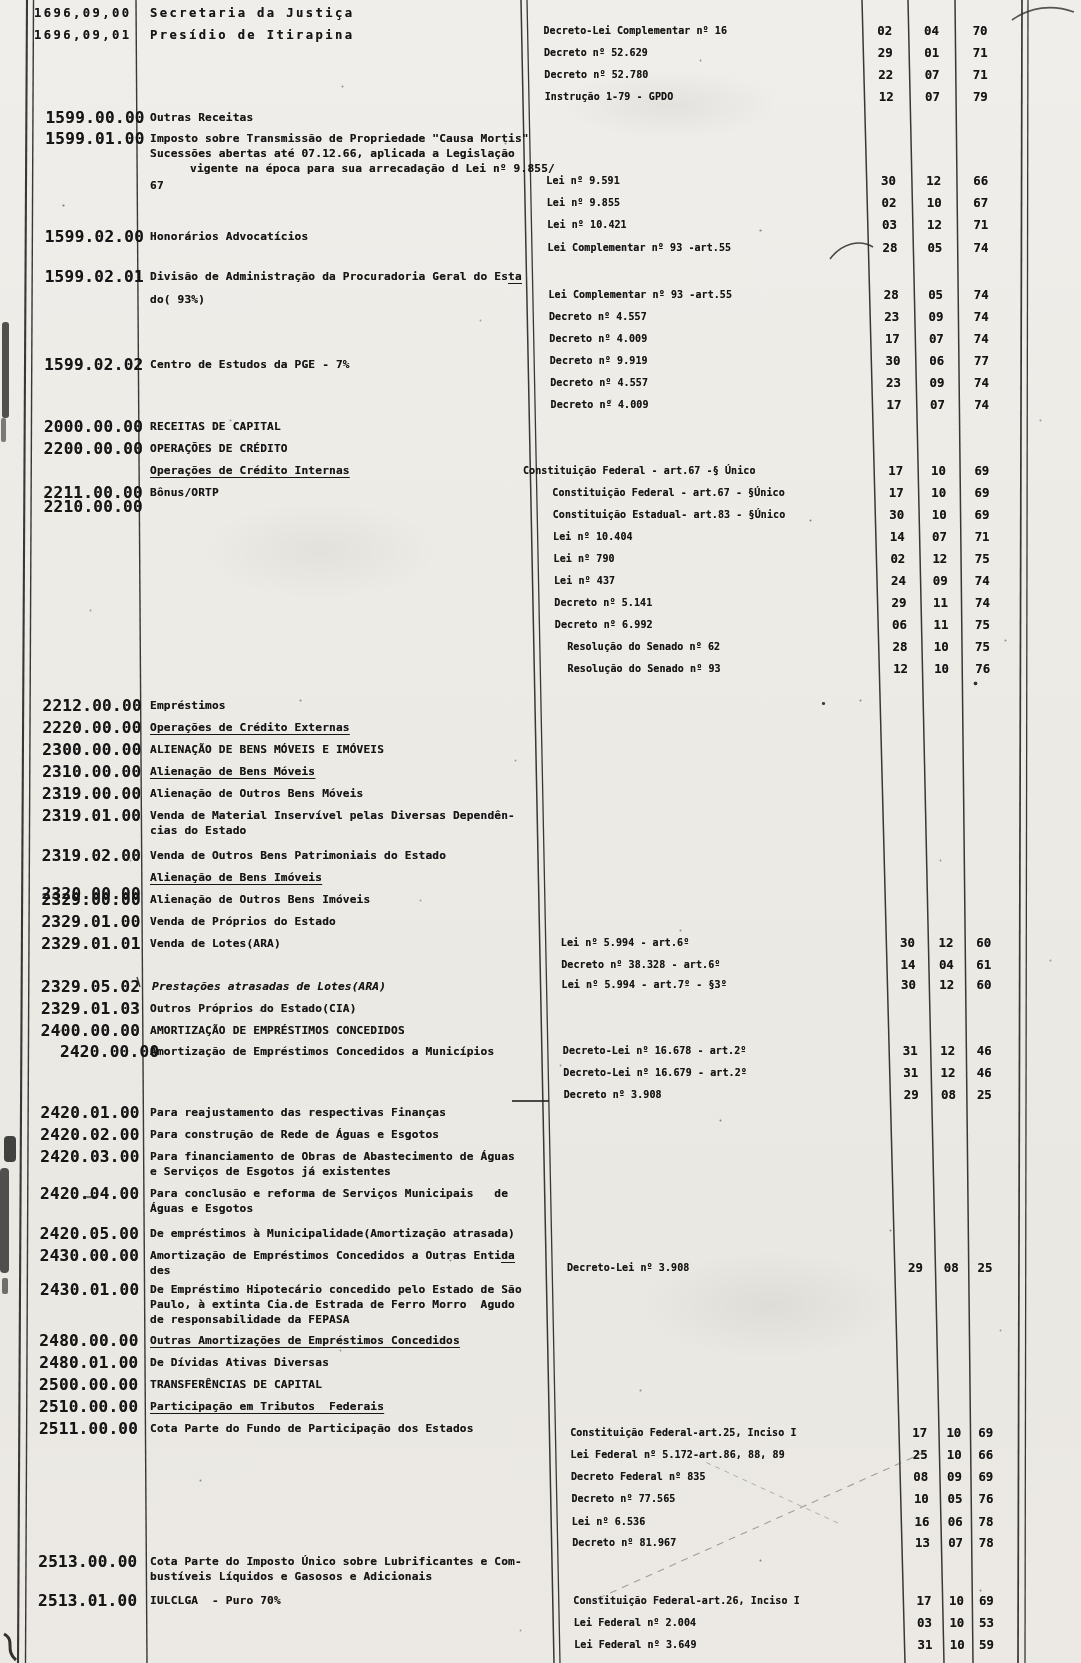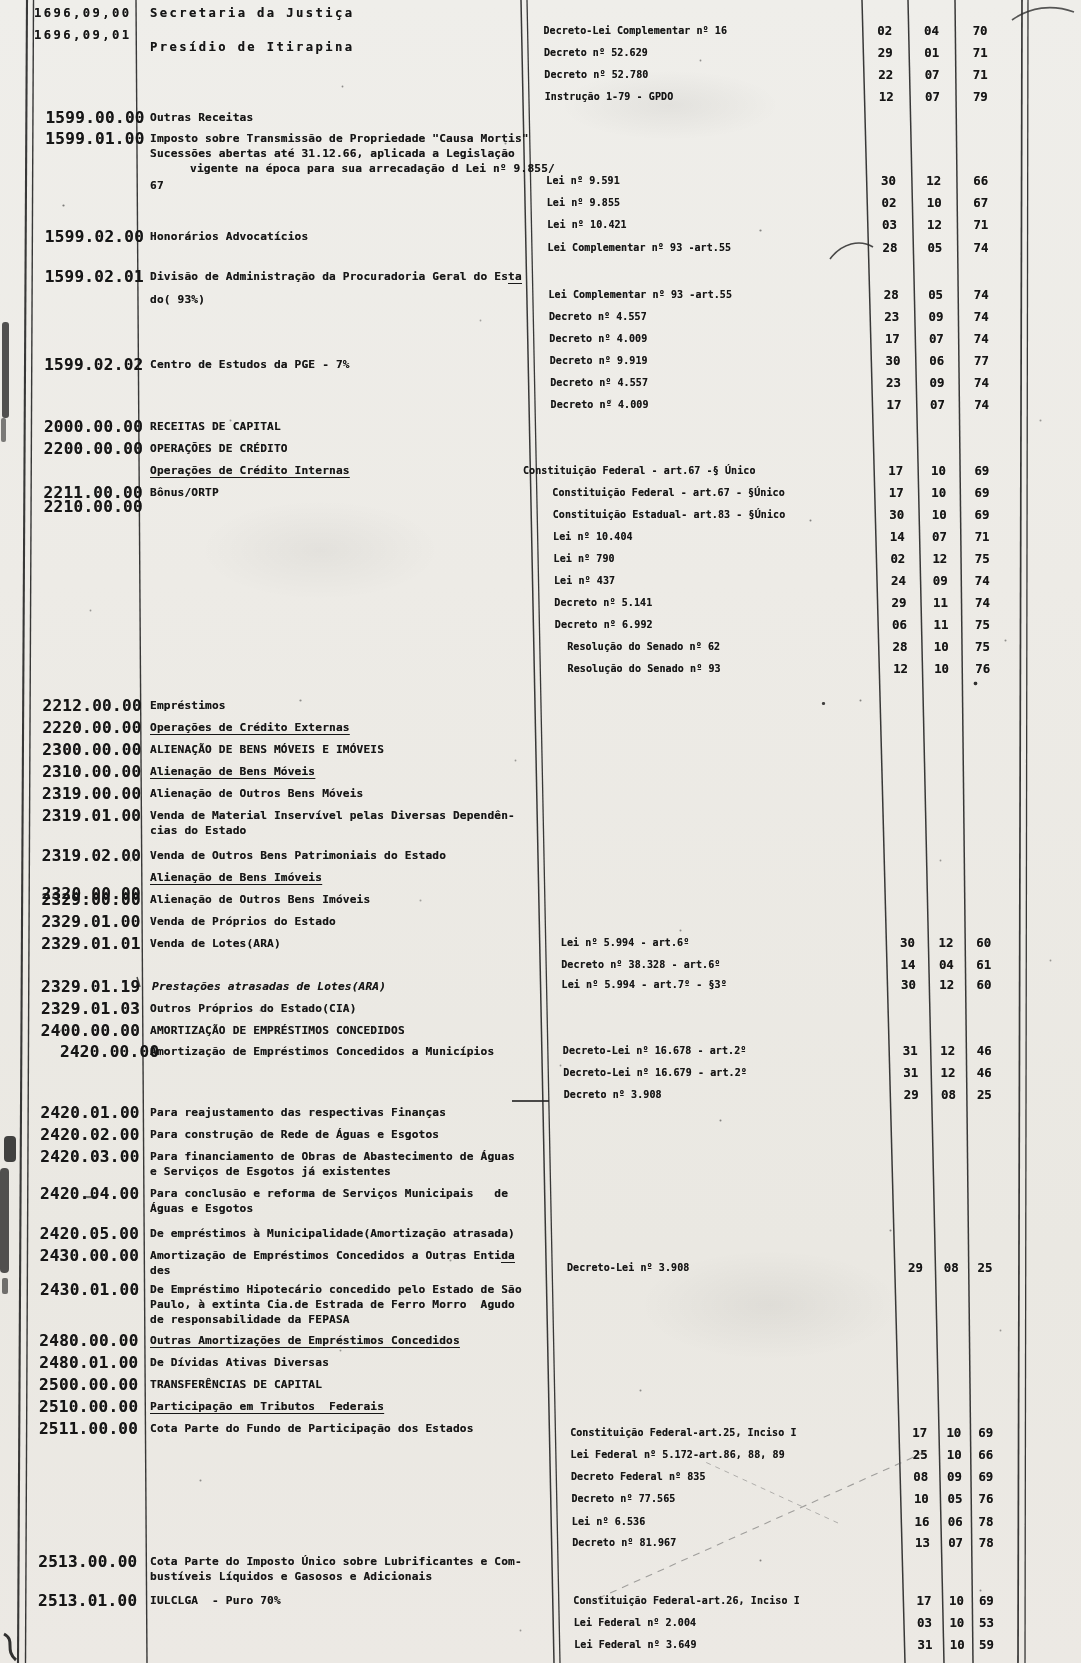--- a/index.html
+++ b/index.html
@@ -57,42 +57,42 @@
       <line x1="955" y1="0" x2="973" y2="1663" stroke-width="1.5"></line>
       <line x1="1022" y1="0" x2="1018" y2="1663" stroke-width="1.7"></line>
       <line x1="1028" y1="0" x2="1025" y2="1663" stroke-width="1.3"></line>
     </g>
   </svg>
 
   <div id="rows">
       <div class="code wide" style="left: 34px; top: 6px;">1696,09,00</div>
       <div class="desc wide" style="left: 150px; top: 6px;">Secretaria da Justiça</div>
       <div class="code wide" style="left: 34px; top: 28px;">1696,09,01</div>
-      <div class="desc wide" style="left: 150px; top: 28px; margin-top: 12px;">Presídio de Itirapina</div>
+      <div class="desc wide" style="left: 150px; top: 28px;">Presídio de Itirapina</div>
       <div class="ref" style="left: 543.494px; top: 24px;">Decreto-Lei Complementar nº 16</div>
       <div class="num" style="left: 884.65px; top: 24px;">02</div>
       <div class="num" style="left: 931.416px; top: 24px;">04</div>
       <div class="num" style="left: 980.104px; top: 24px;">70</div>
       <div class="ref" style="left: 543.912px; top: 46px;">Decreto nº 52.629</div>
       <div class="num" style="left: 885.2px; top: 46px;">29</div>
       <div class="num" style="left: 931.768px; top: 46px;">01</div>
       <div class="num" style="left: 980.192px; top: 46px;">71</div>
       <div class="ref" style="left: 544.33px; top: 68px;">Decreto nº 52.780</div>
       <div class="num" style="left: 885.75px; top: 68px;">22</div>
       <div class="num" style="left: 932.12px; top: 68px;">07</div>
       <div class="num" style="left: 980.28px; top: 68px;">71</div>
       <div class="ref" style="left: 544.748px; top: 90px;">Instrução 1-79 - GPDO</div>
       <div class="num" style="left: 886.3px; top: 90px;">12</div>
       <div class="num" style="left: 932.472px; top: 90px;">07</div>
       <div class="num" style="left: 980.368px; top: 90px;">79</div>
       <div class="code" style="left: 45.435px; top: 111px;">1599.00.00</div>
       <div class="desc" style="left: 150px; top: 111px;">Outras Receitas</div>
       <div class="code" style="left: 45.33px; top: 132px;">1599.01.00</div>
       <div class="desc" style="left: 150px; top: 132px;">Imposto sobre Transmissão de Propriedade "Causa Mortis"</div>
-      <div class="desc" style="left: 150px; top: 147px;">Sucessões abertas até 31.12.66, aplicada a Legislação</div>
+      <div class="desc" style="left: 150px; top: 147px;">Sucessões abertas até 07.12.66, aplicada a Legislação</div>
       <div class="desc" style="left: 150px; top: 162px; margin-left: 40px;">vigente na época para sua arrecadação d Lei nº 9.855/</div>
       <div class="desc" style="left: 150px; top: 179px;">67</div>
       <div class="ref" style="left: 546.344px; top: 174px;">Lei nº 9.591</div>
       <div class="num" style="left: 888.4px; top: 174px;">30</div>
       <div class="num" style="left: 933.816px; top: 174px;">12</div>
       <div class="num" style="left: 980.704px; top: 174px;">66</div>
       <div class="ref" style="left: 546.762px; top: 196px;">Lei nº 9.855</div>
       <div class="num" style="left: 888.95px; top: 196px;">02</div>
       <div class="num" style="left: 934.168px; top: 196px;">10</div>
       <div class="num" style="left: 980.792px; top: 196px;">67</div>
@@ -207,21 +207,21 @@
       <div class="code" style="left: 41.305px; top: 937px;">2329.01.01</div>
       <div class="desc" style="left: 150px; top: 937px;">Venda de Lotes(ARA)</div>
       <div class="ref" style="left: 560.822px; top: 936px;">Lei nº 5.994 - art.6º</div>
       <div class="num" style="left: 907.45px; top: 936px;">30</div>
       <div class="num" style="left: 946.008px; top: 936px;">12</div>
       <div class="num" style="left: 983.752px; top: 936px;">60</div>
       <div class="ref" style="left: 561.24px; top: 958px;">Decreto nº 38.328 - art.6º</div>
       <div class="num" style="left: 908px; top: 958px;">14</div>
       <div class="num" style="left: 946.36px; top: 958px;">04</div>
       <div class="num" style="left: 983.84px; top: 958px;">61</div>
-      <div class="code" style="left: 41.09px; top: 980px;">2329.01.19</div>
+      <div class="code" style="left: 41.09px; top: 980px;">2329.05.02</div>
       <div class="desc" style="left: 152px; top: 980px; font-style: italic;">Prestações atrasadas de Lotes(ARA)</div>
       <div class="ref" style="left: 561.62px; top: 978px;">Lei nº 5.994 - art.7º - §3º</div>
       <div class="num" style="left: 908.5px; top: 978px;">30</div>
       <div class="num" style="left: 946.68px; top: 978px;">12</div>
       <div class="num" style="left: 983.92px; top: 978px;">60</div>
       <div class="code" style="left: 40.98px; top: 1002px;">2329.01.03</div>
       <div class="desc" style="left: 150px; top: 1002px;">Outros Próprios do Estado(CIA)</div>
       <div class="code" style="left: 40.87px; top: 1024px;">2400.00.00</div>
       <div class="desc" style="left: 150px; top: 1024px;">AMORTIZAÇÃO DE EMPRÉSTIMOS CONCEDIDOS</div>
       <div class="code" style="left: 60px; top: 1045px;">2420.00.00</div>

